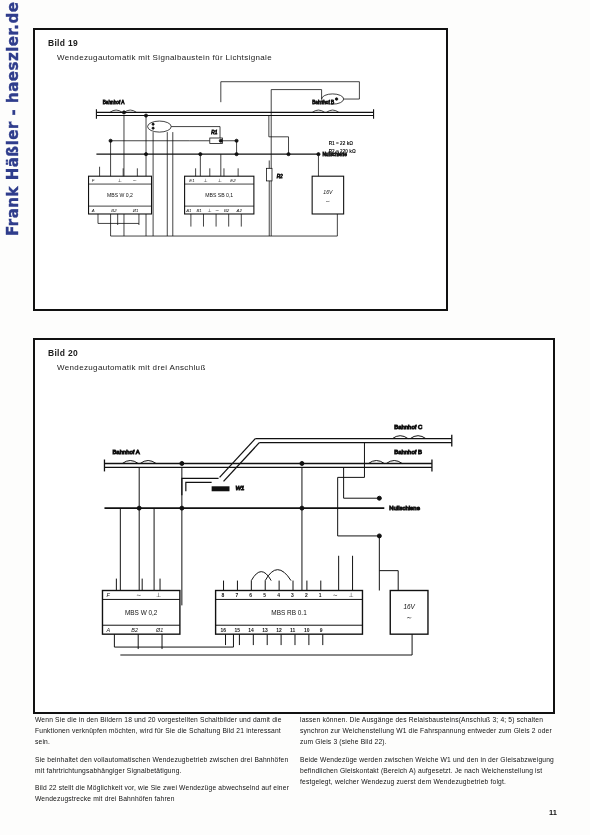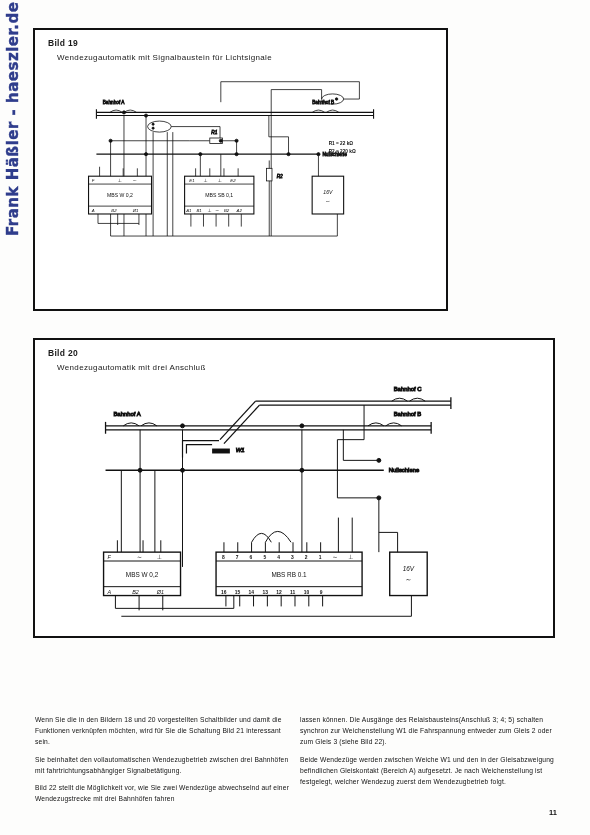--- a/index.html
+++ b/index.html
@@ -43,21 +43,21 @@
   }
 
   
   .figure {
     position: absolute;
     background: #ffffff;
     border: 2.5px solid #111111;
     box-sizing: border-box;
   }
   #figure-19 { left: 33px; top: 28px;  width: 415px; height: 283px; }
-  #figure-20 { left: 33px; top: 338px; width: 522px; height: 300px; }
+  #figure-20 { left: 33px; top: 338px; width: 522px; height: 376px; }
 
   .fig-caption-id {
     position: absolute;
     left: 13px; top: 8px;
     font-size: 8.5px;
     font-weight: bold;
     letter-spacing: 0.3px;
   }
   .fig-caption-title {
     position: absolute;

